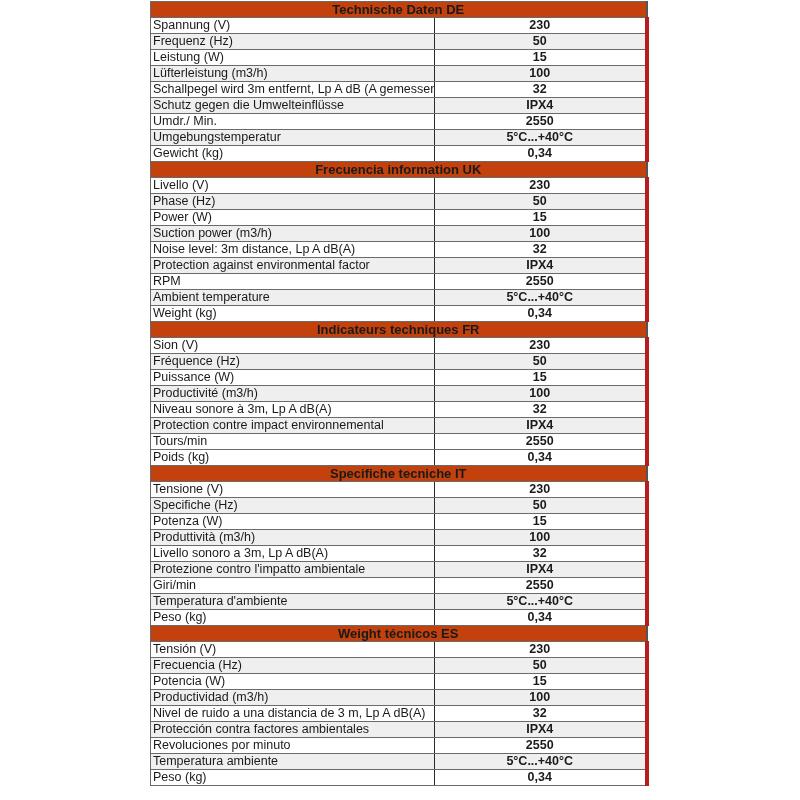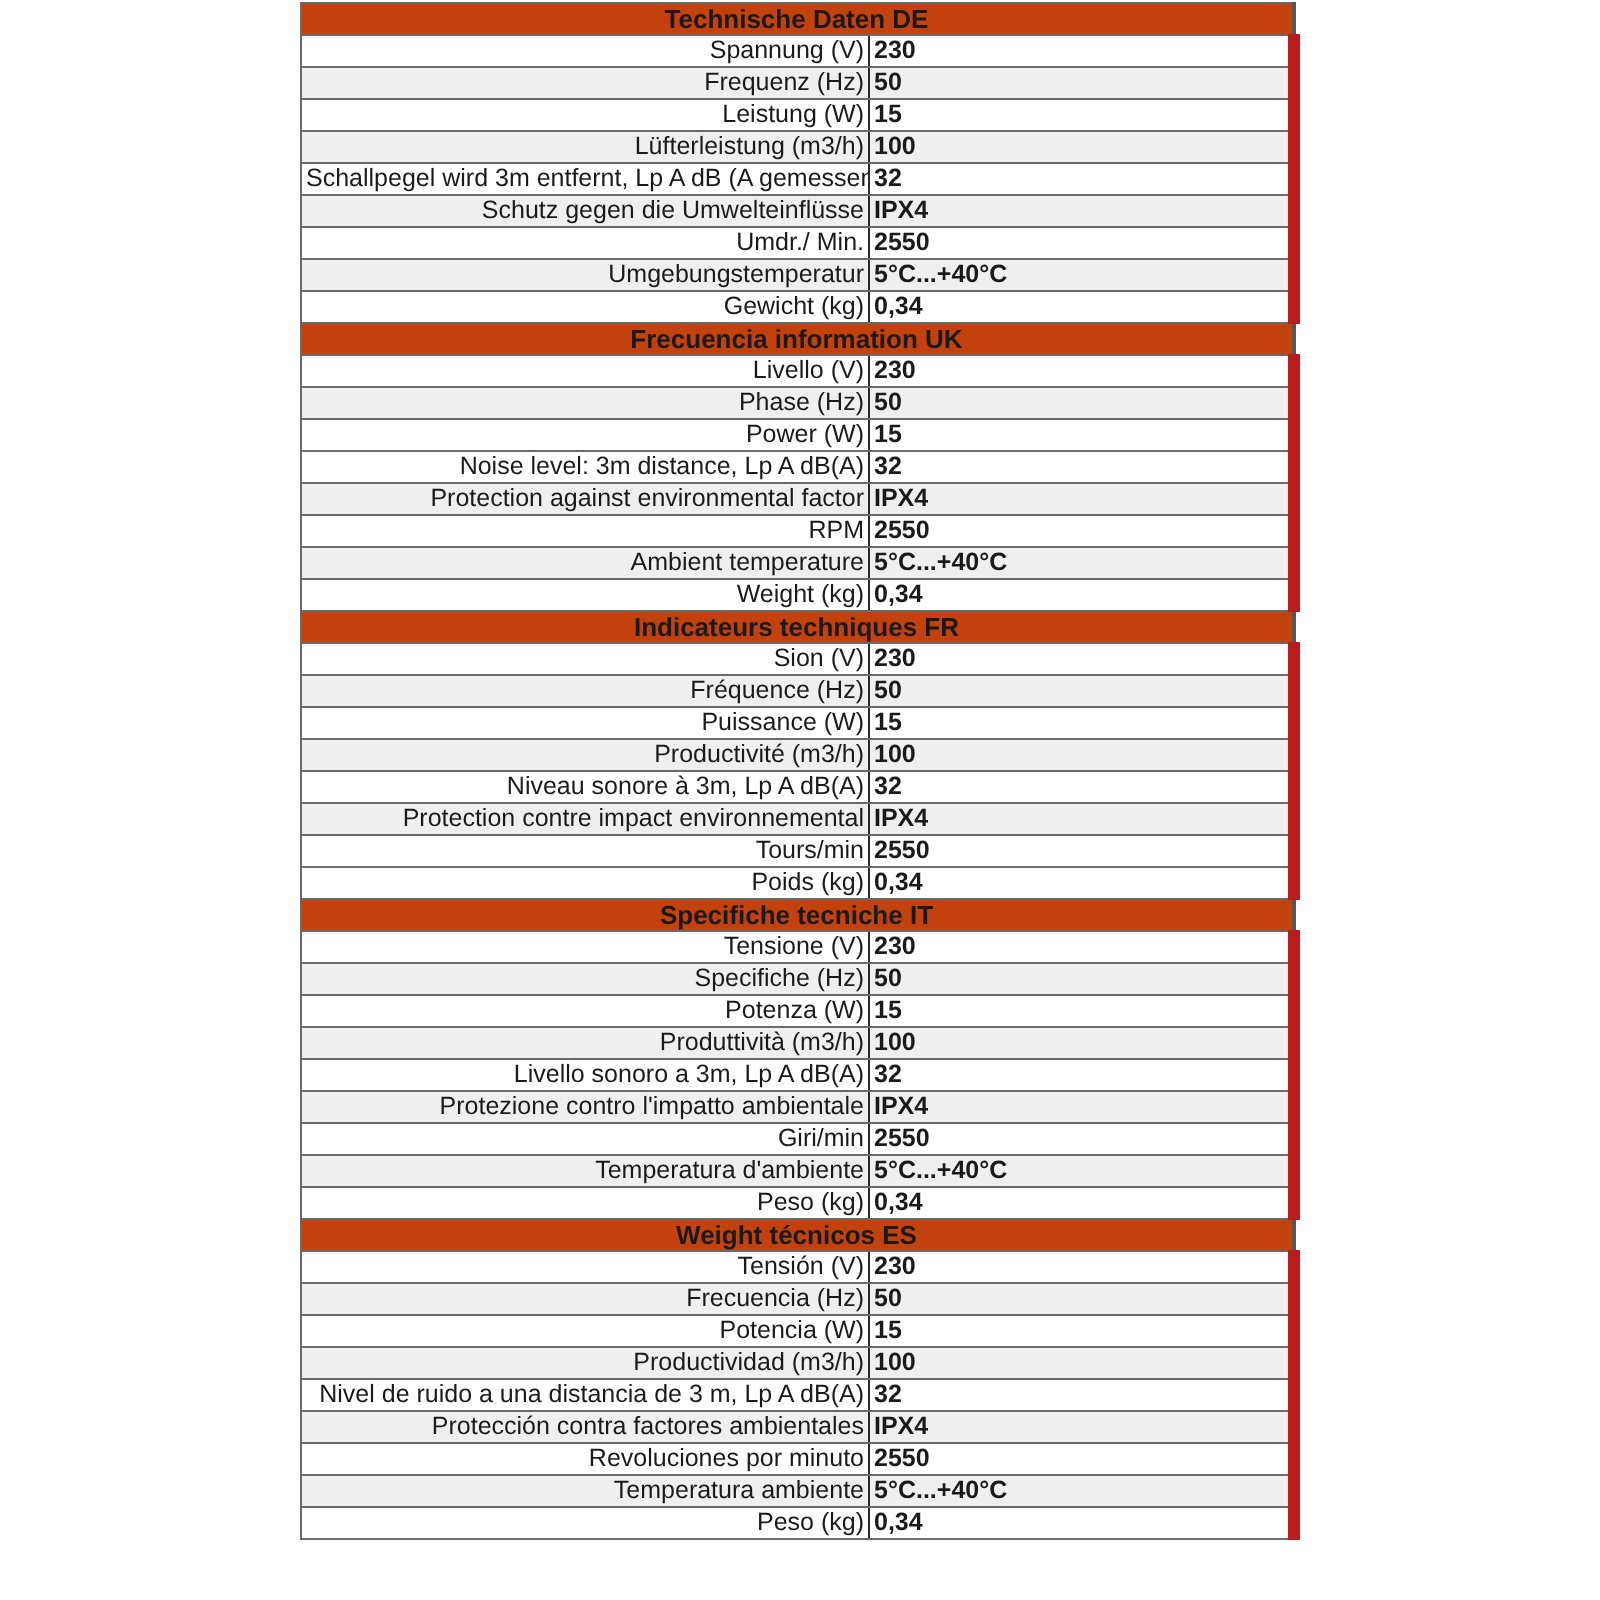--- a/index.html
+++ b/index.html
@@ -25,27 +25,27 @@
     #spec-table col.c-value { width: 212px; }
     #spec-table td {
       height: 15px;
       padding: 0 2px;
       line-height: 15px;
       border: 1px solid #6a6a6a;
       white-space: nowrap;
       overflow: hidden;
     }
     #spec-table td.label {
-      text-align: right;
+      text-align: left;
       border-right: 1px solid #2a2a2a;
     }
     #spec-table td.value {
-      text-align: left;
+      text-align: center;
       font-weight: bold;
-      border-right: 6px solid #b91c1c;
+      border-right: 4px solid #b91c1c;
     }
     #spec-table tr.section-header td {
       background: #c2410c;
       text-align: center;
       font-weight: bold;
       font-size: 13px;
       border-right: 2px solid #555555;
     }
     #spec-table tr.row-alt td {
       background: #efefef;
@@ -111,20 +111,24 @@
         <td class="value">230</td>
       </tr>
       <tr class="row-alt">
         <td class="label">Phase (Hz)</td>
         <td class="value">50</td>
       </tr>
       <tr class="row-plain">
         <td class="label">Power (W)</td>
         <td class="value">15</td>
       </tr>
+      <tr class="row-alt">
+        <td class="label">Suction power (m3/h)</td>
+        <td class="value">100</td>
+      </tr>
       <tr class="row-plain">
         <td class="label">Noise level: 3m distance, Lp A dB(A)</td>
         <td class="value">32</td>
       </tr>
       <tr class="row-alt">
         <td class="label">Protection against environmental factor</td>
         <td class="value">IPX4</td>
       </tr>
       <tr class="row-plain">
         <td class="label">RPM</td>

